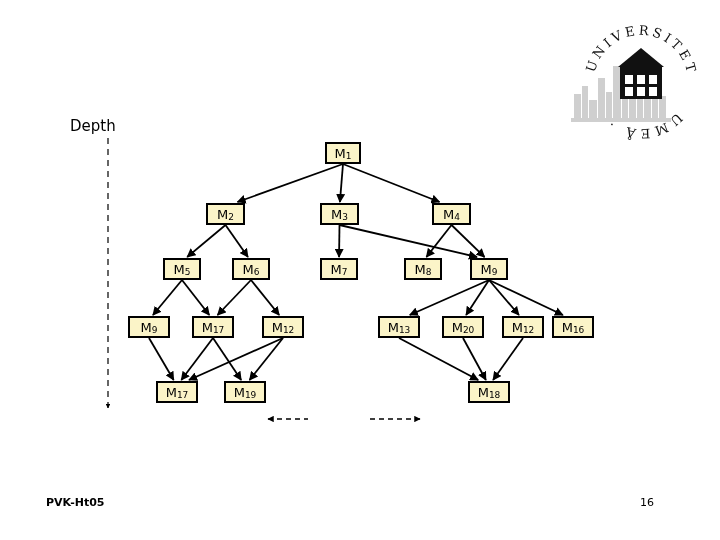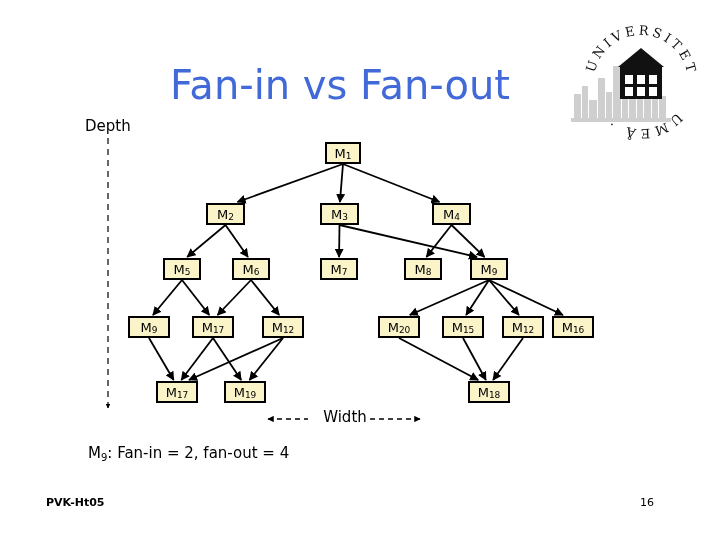--- a/index.html
+++ b/index.html
@@ -43,21 +43,21 @@
     position: absolute;
     left: 566px;
     top: 22px;
     width: 150px;
     height: 120px;
   }
 
   
   #depth-label {
     position: absolute;
-    left: 85px;
+    left: 70px;
     top: 117px;
     font-size: 15px;
     color: #000;
     white-space: nowrap;
   }
 
   
   #diagram-svg {
     position: absolute;
     left: 0;
@@ -146,21 +146,20 @@
     font-size: 11px;
     color: #000;
     white-space: nowrap;
   }
 </style>
 </head>
 <body>
 
 <div class="slide">
 
-  <div id="slide-title">Fan-in vs Fan-out</div>
 
   <div id="logo">
     <svg width="150" height="120" viewBox="0 0 150 120" xmlns="http://www.w3.org/2000/svg">
 
       <g fill="#cfcfcf">
         <rect x="8" y="72" width="7" height="26"></rect>
         <rect x="16" y="64" width="6" height="34"></rect>
         <rect x="23" y="78" width="8" height="20"></rect>
         <rect x="32" y="56" width="7" height="42"></rect>
         <rect x="40" y="70" width="6" height="28"></rect>
@@ -291,26 +290,26 @@
       <div class="node" style="left: 192px; top: 316px; width: 42px; background: rgb(251, 244, 200); border-color: rgb(0, 0, 0);">
         <span class="lbl">M</span>
         <sub>17</sub>
       </div>
       <div class="node" style="left: 262px; top: 316px; width: 42px; background: rgb(251, 244, 200); border-color: rgb(0, 0, 0);">
         <span class="lbl">M</span>
         <sub>12</sub>
       </div>
       <div class="node" style="left: 378px; top: 316px; width: 42px; background: rgb(251, 244, 200); border-color: rgb(0, 0, 0);">
         <span class="lbl">M</span>
+        <sub>13</sub>
+      </div>
+      <div class="node" style="left: 442px; top: 316px; width: 42px; background: rgb(251, 244, 200); border-color: rgb(0, 0, 0);">
+        <span class="lbl">M</span>
         <sub>20</sub>
       </div>
-      <div class="node" style="left: 442px; top: 316px; width: 42px; background: rgb(251, 244, 200); border-color: rgb(0, 0, 0);">
-        <span class="lbl">M</span>
-        <sub>15</sub>
-      </div>
       <div class="node" style="left: 502px; top: 316px; width: 42px; background: rgb(251, 244, 200); border-color: rgb(0, 0, 0);">
         <span class="lbl">M</span>
         <sub>12</sub>
       </div>
       <div class="node" style="left: 552px; top: 316px; width: 42px; background: rgb(251, 244, 200); border-color: rgb(0, 0, 0);">
         <span class="lbl">M</span>
         <sub>16</sub>
       </div>
       <div class="node" style="left: 156px; top: 381px; width: 42px; background: rgb(251, 244, 200); border-color: rgb(0, 0, 0);">
         <span class="lbl">M</span>
@@ -319,24 +318,18 @@
       <div class="node" style="left: 224px; top: 381px; width: 42px; background: rgb(251, 244, 200); border-color: rgb(0, 0, 0);">
         <span class="lbl">M</span>
         <sub>19</sub>
       </div>
       <div class="node" style="left: 468px; top: 381px; width: 42px; background: rgb(251, 244, 200); border-color: rgb(0, 0, 0);">
         <span class="lbl">M</span>
         <sub>18</sub>
       </div>
     </div>
 
-  <div id="width-group">
-    <div id="width-text">Width</div>
-  </div>
-
-  <div id="caption">
-    <span>M</span><sub>9</sub><span>: Fan-in = 2, fan-out = 4</span>
-  </div>
+
 
   <div id="footer-left">PVK-Ht05</div>
   <div id="footer-right">16</div>
 
 </div>
 
 </body></html>

